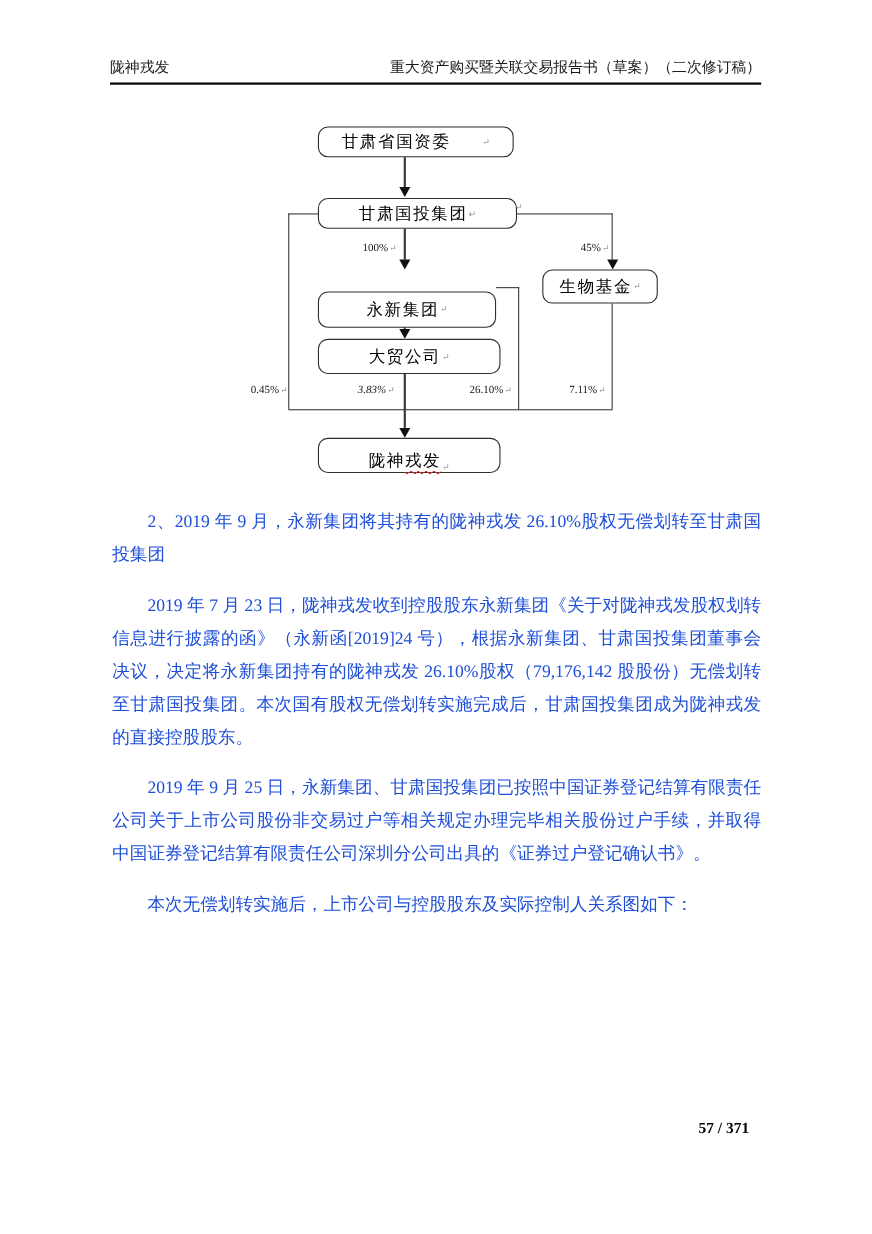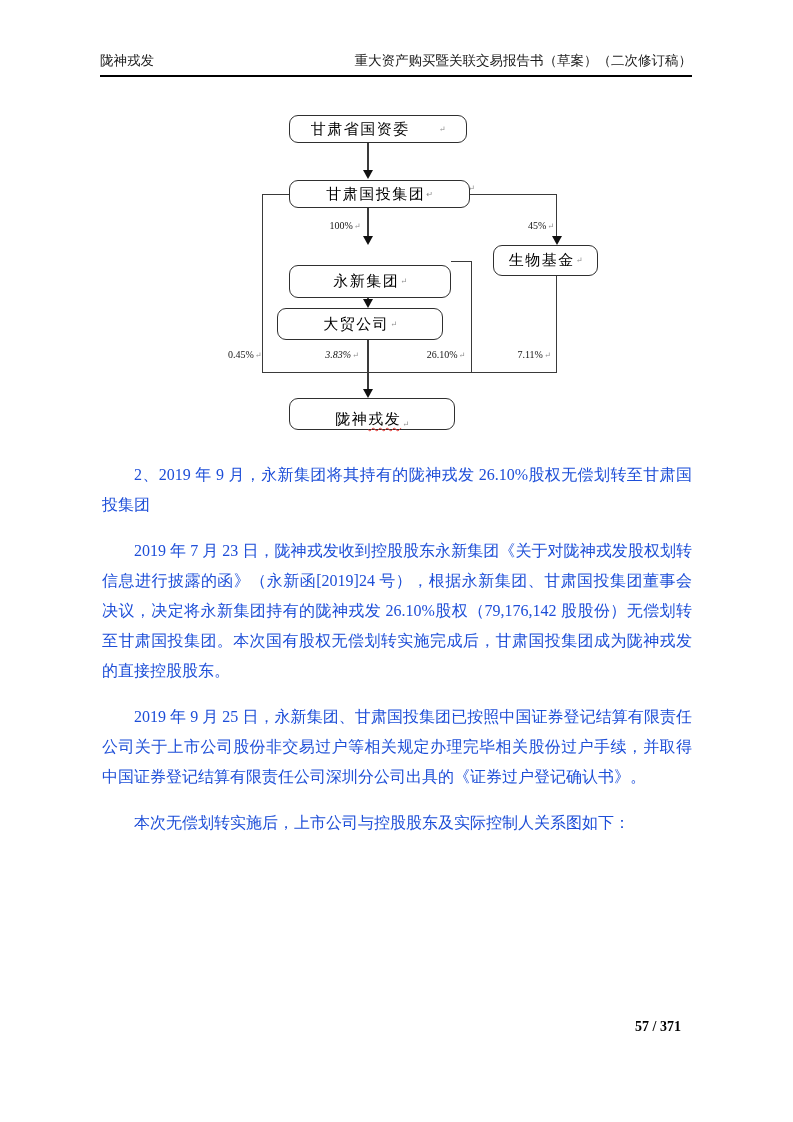--- a/index.html
+++ b/index.html
@@ -124,21 +124,21 @@
       <span class="pc">↵</span>
   </div>
   <div class="box" style="left:59px;top:145px;width:162px;height:33px;margin-top:20px;">
     <span>永新集团</span>
       <span class="pc">↵</span>
   </div>
   <div class="box" style="left:263px;top:145px;width:105px;height:31px;">
     <span>生物基金</span>
       <span class="pc">↵</span>
   </div>
-  <div class="box" style="left:47px;top:208px;width:166px;height:32px;">
+  <div class="box" style="left:59px;top:208px;width:166px;height:32px;">
     <span>大贸公司</span>
       <span class="pc">↵</span>
   </div>
   <div class="box" style="left:59px;top:298px;width:166px;height:32px;align-items:flex-end;">
     <span>陇神</span>
       <span class="squiggle">戎发</span>
       <span class="pc">↵</span>
   </div>
 </div>
 

